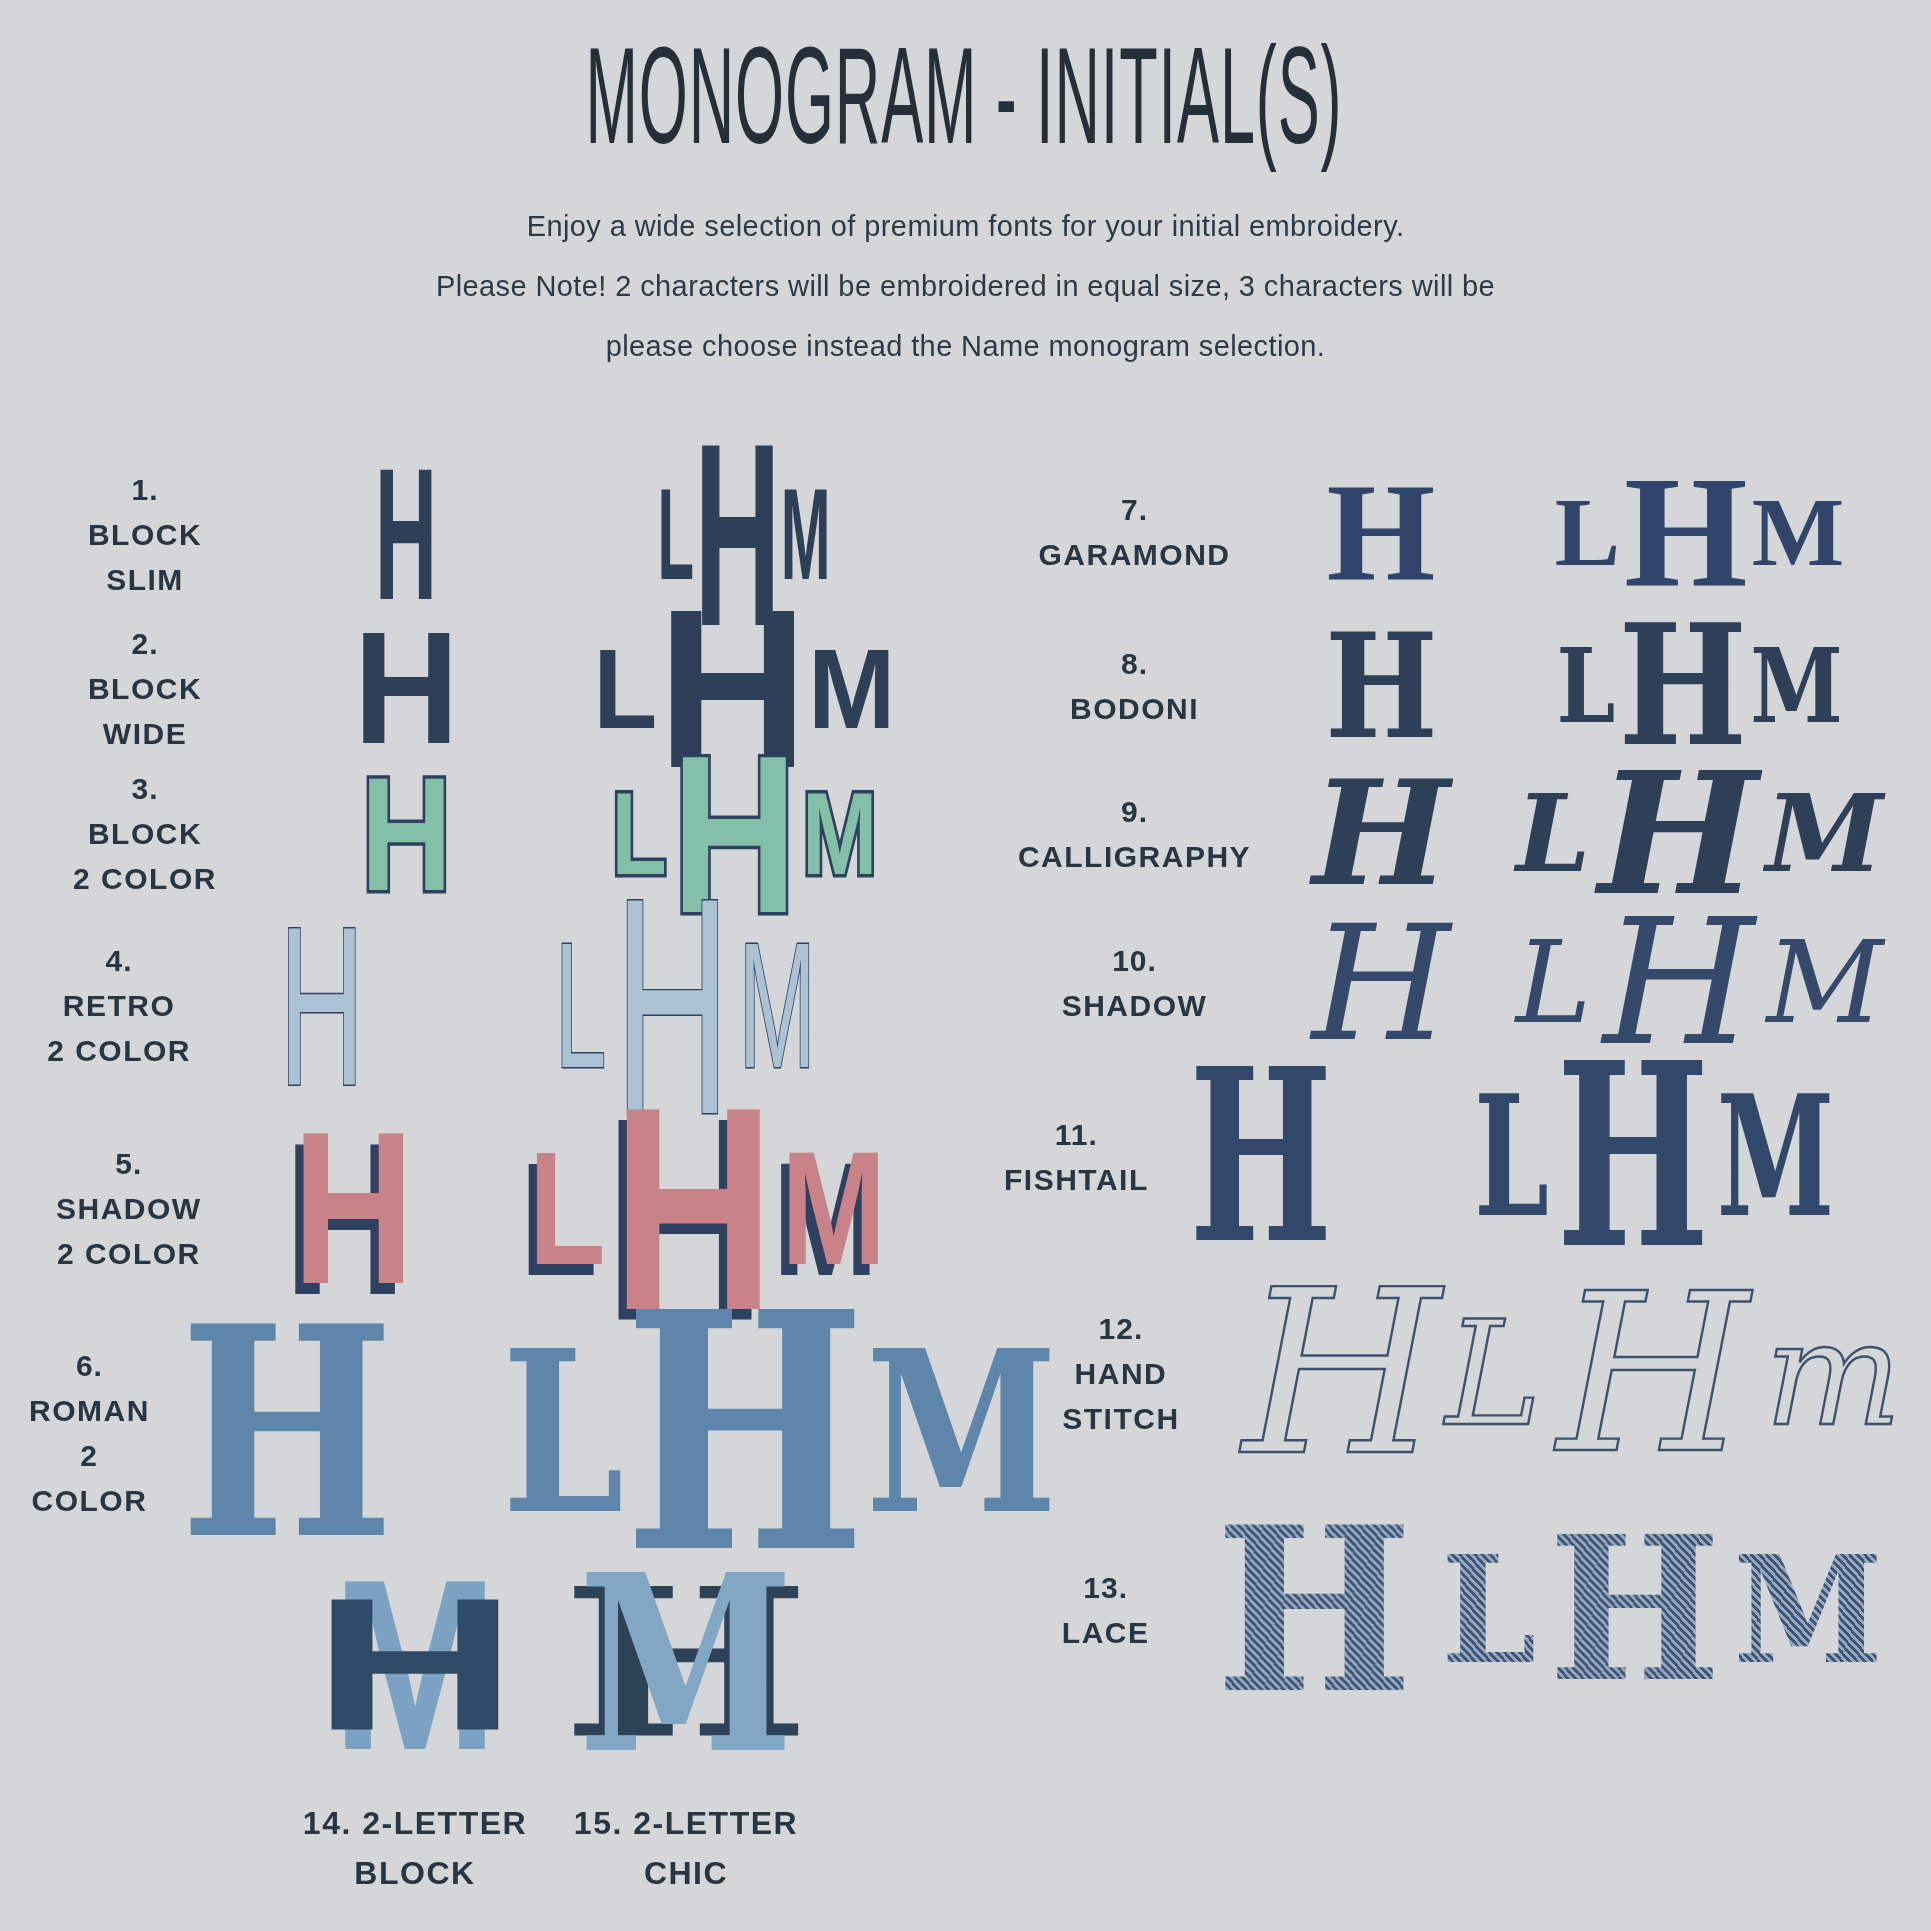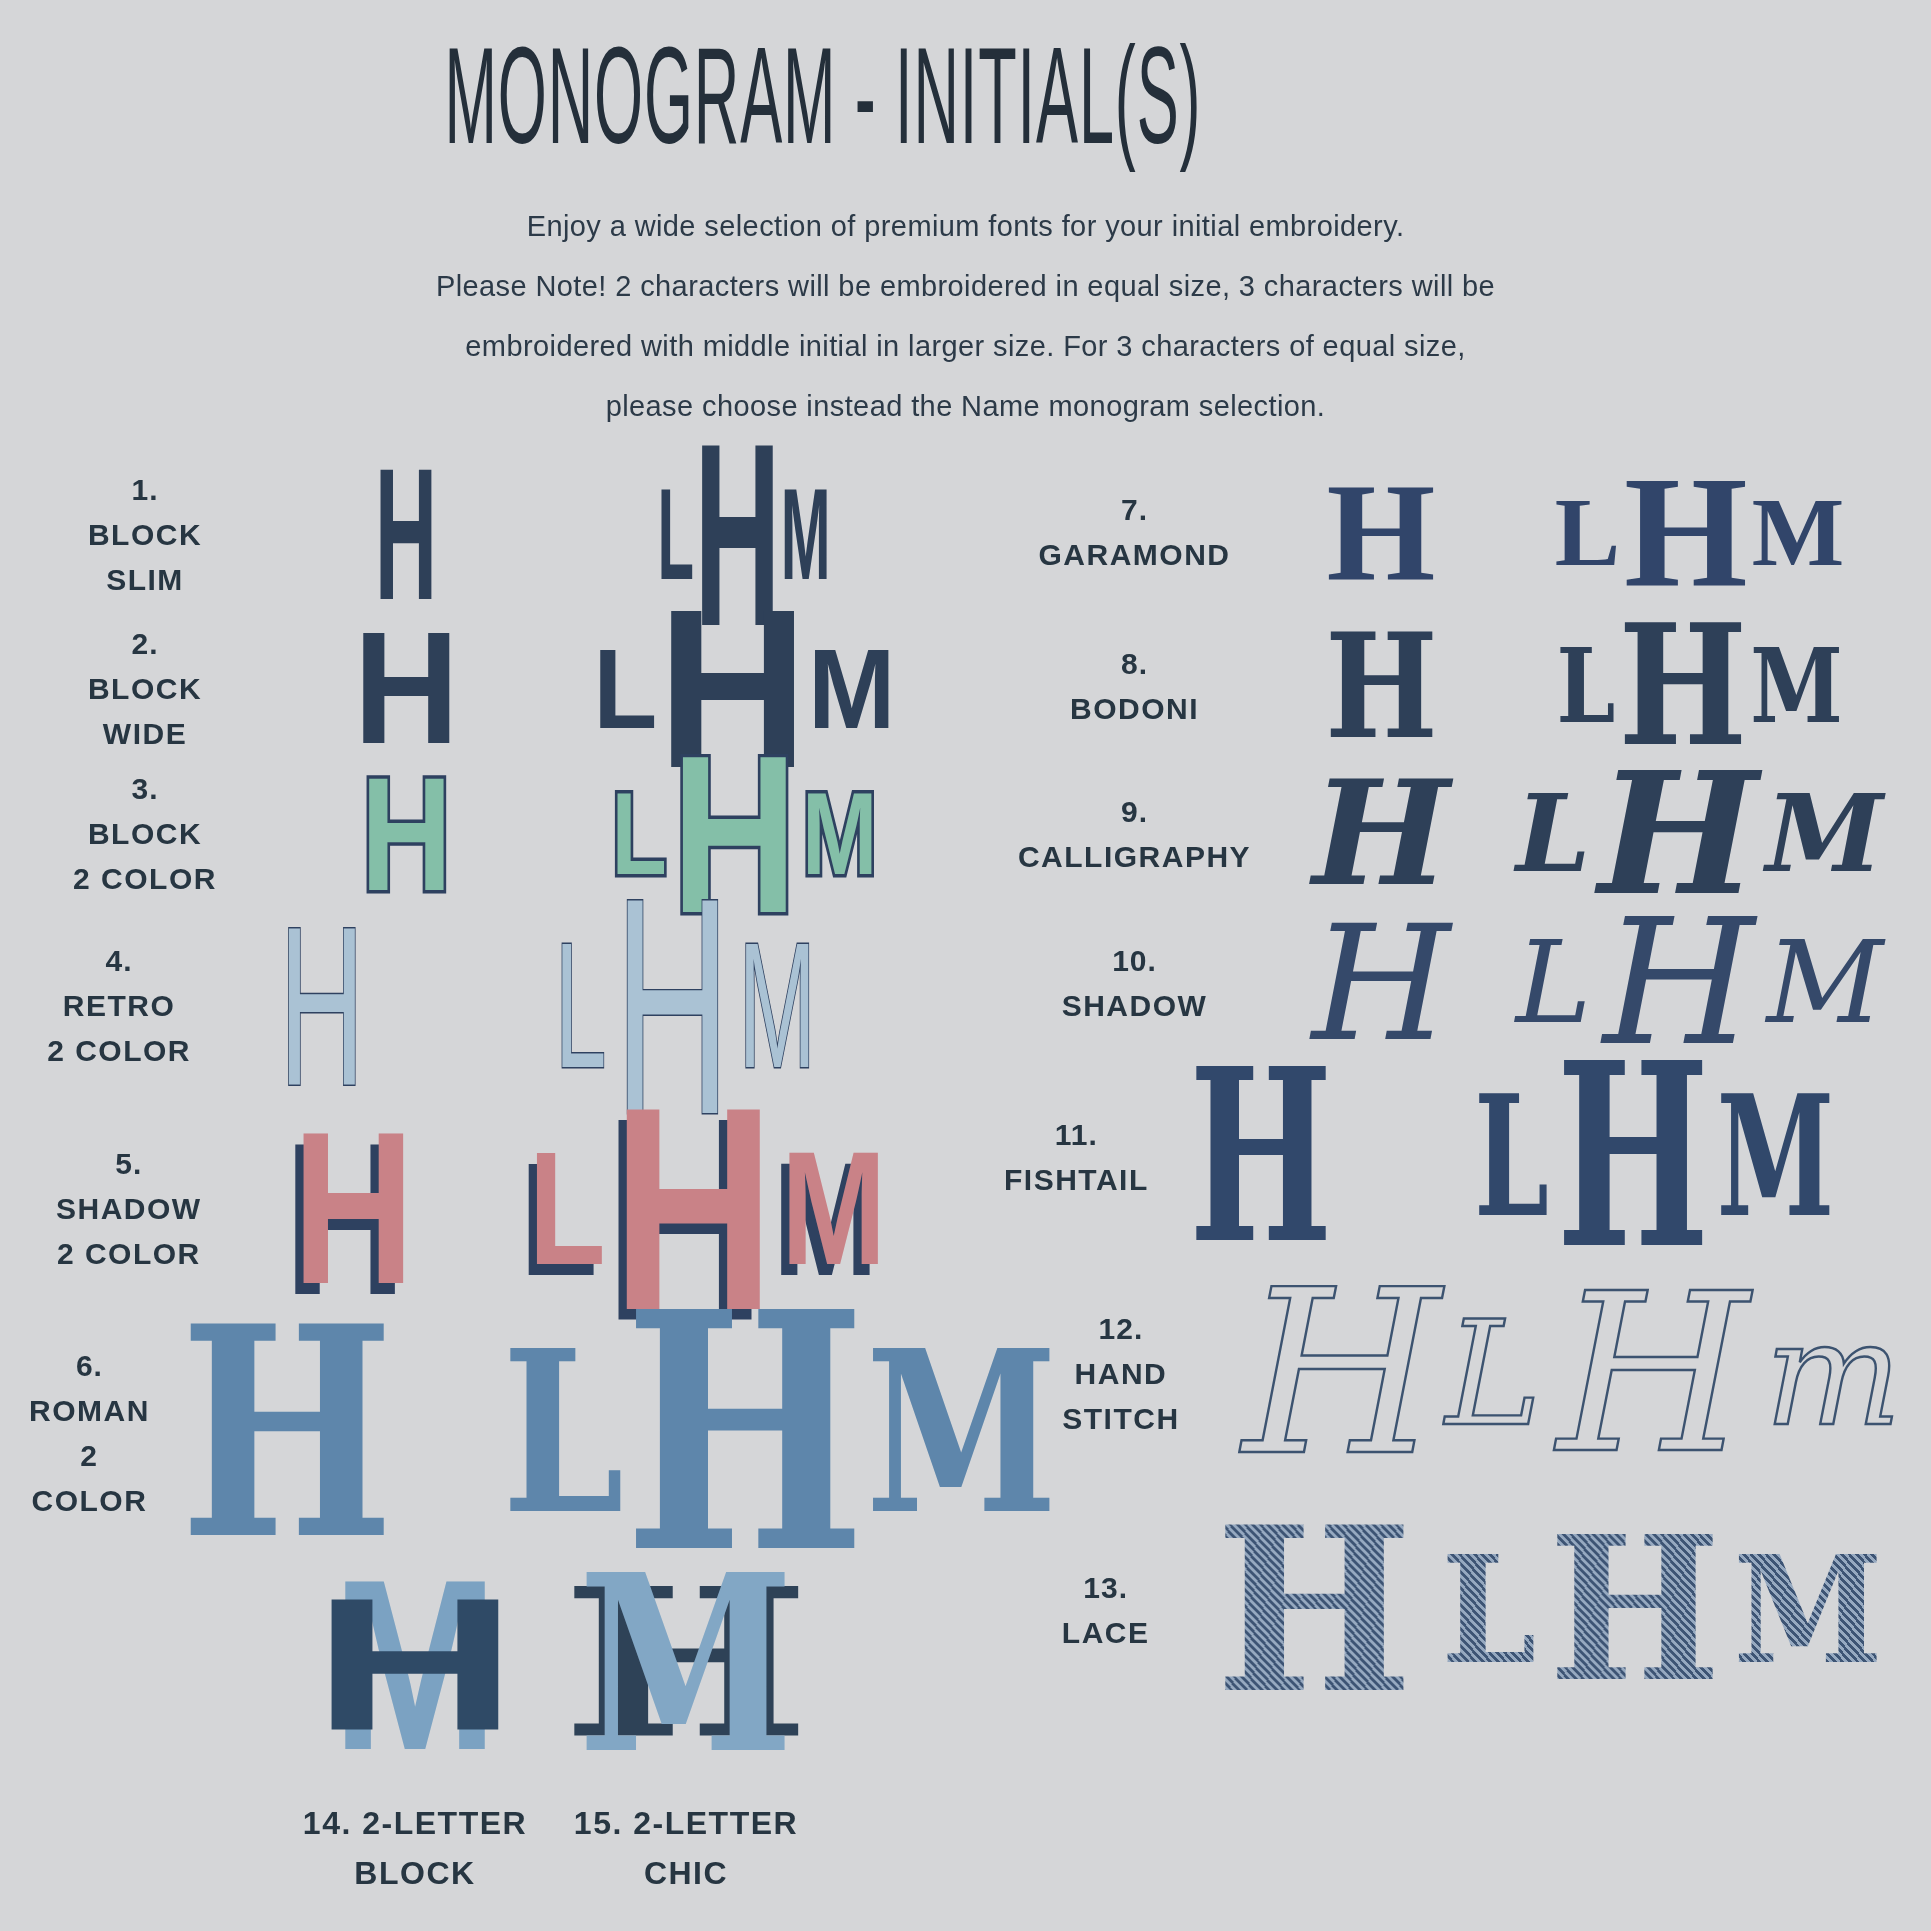--- a/index.html
+++ b/index.html
@@ -1,20 +1,20 @@
 <!DOCTYPE html>
 <html><head>
 <meta charset="utf-8">
 <style>
   html,body{margin:0;padding:0;background:#d5d6d8;}
   #canvas{position:relative;width:1931px;height:1931px;background:#d5d6d8;
           font-family:"Liberation Sans",sans-serif;overflow:hidden;}
 
   
-  .title-wrap{position:absolute;top:27px;left:0;width:1928px;display:flex;}
+  .title-wrap{position:absolute;top:27px;left:0;width:1928px;display:flex;justify-content:center;}
   .title{font-size:137px;font-weight:400;color:#242f3a;letter-spacing:1.9px;
          transform:scaleX(.46);transform-origin:center;white-space:nowrap;line-height:1;}
   .desc{position:absolute;top:196px;left:0;width:1931px;text-align:center;
         font-size:29px;line-height:60px;color:#2c3a48;letter-spacing:0.4px;font-weight:400;}
 
   
   .col{position:absolute;display:flex;flex-direction:column;}
   #col-left{left:29px;top:452px;width:908px;}
   #col-right{left:1004px;top:452px;width:898px;}
   .srow{display:flex;align-items:center;}
@@ -111,21 +111,20 @@
 
 <div id="canvas">
 
   <div class="title-wrap">
     <div class="title">MONOGRAM - INITIAL(S)</div>
   </div>
 
   <div class="desc">
     <div>Enjoy a wide selection of premium fonts for your initial embroidery.</div>
     <div>Please Note! 2 characters will be embroidered in equal size, 3 characters will be</div>
-    <div>embroidered with middle initial in larger size. For 3 characters of equal size,</div>
     <div>please choose instead the Name monogram selection.</div>
   </div>
 
   <div class="col" id="col-left">
 
     <div class="srow s1" style="height:164px">
       <div class="cell-label">
         <span class="lbl-num">1.</span>
         <span class="lbl-name">BLOCK
 SLIM</span>

